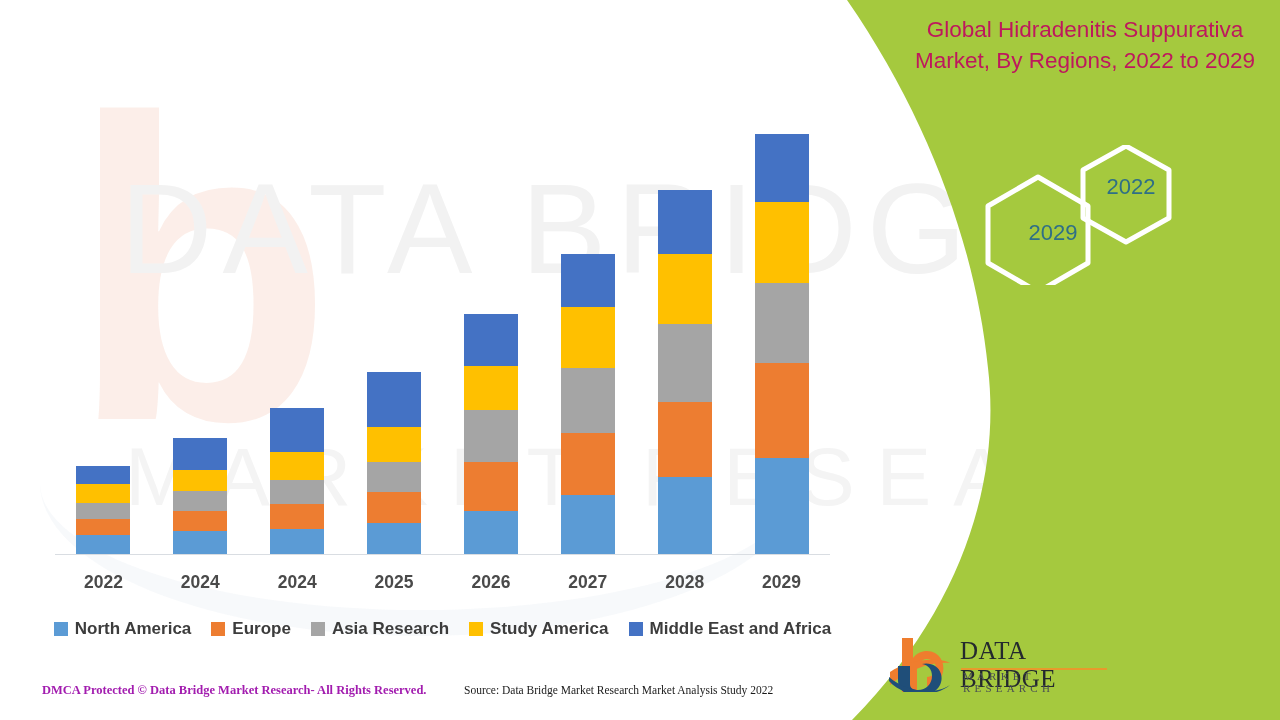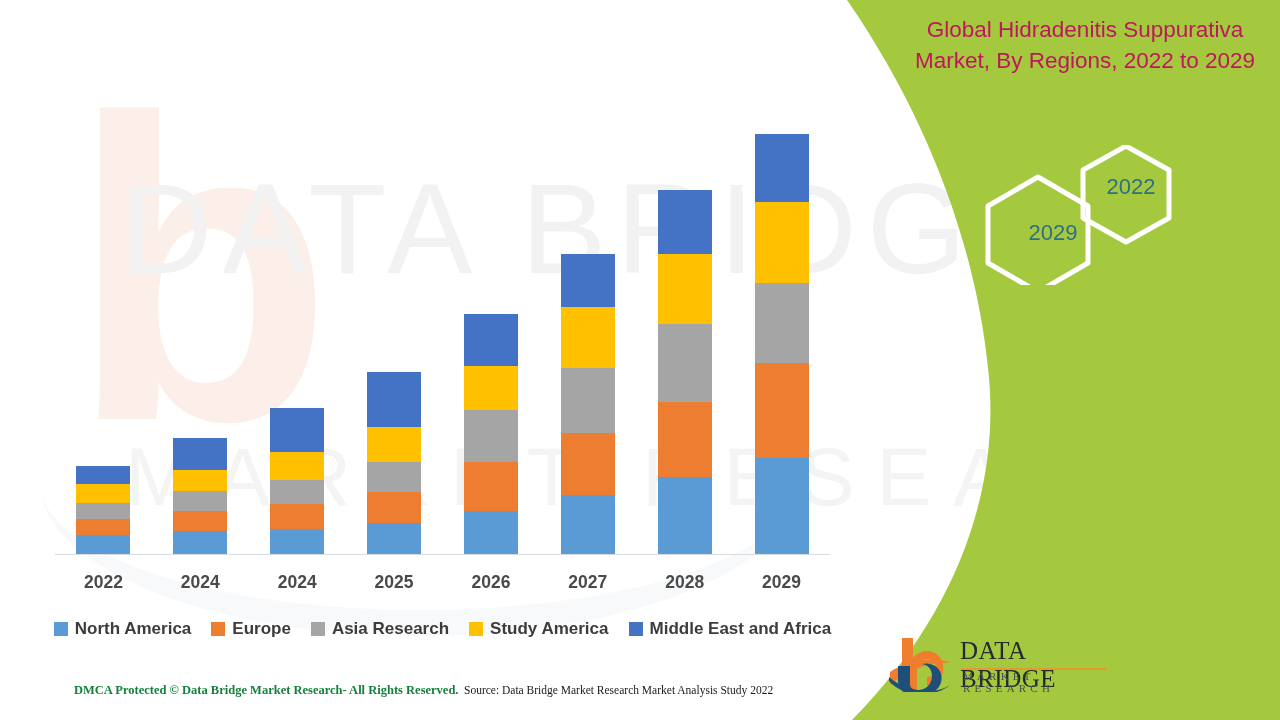--- a/index.html
+++ b/index.html
@@ -88,21 +88,21 @@
 
   .legend{
     position:absolute;left:55px;top:616px;width:775px;height:26px;
     display:flex;align-items:center;justify-content:center;gap:20px;
   }
   .lg-item{display:flex;align-items:center;gap:7px;justify-content:center;}
   .lg-swatch{width:14px;height:14px;display:block;}
   .lg-text{font-size:17px;font-weight:700;color:#3c3c3c;white-space:nowrap;}
 
   .footer-left{
-    position:absolute;left:74px;top:683px;font-size:12.5px;color:#15803d;
+    position:absolute;left:42px;top:683px;font-size:12.5px;color:#a21caf;
     font-family:"Liberation Serif", serif;font-weight:700;white-space:nowrap;text-align:center;
   }
   .footer-right{
     position:absolute;left:464px;top:684px;font-size:11.5px;color:#1a1a1a;
     font-family:"Liberation Serif", serif;white-space:nowrap;
   }
 </style>
 </head>
 <body>
 

